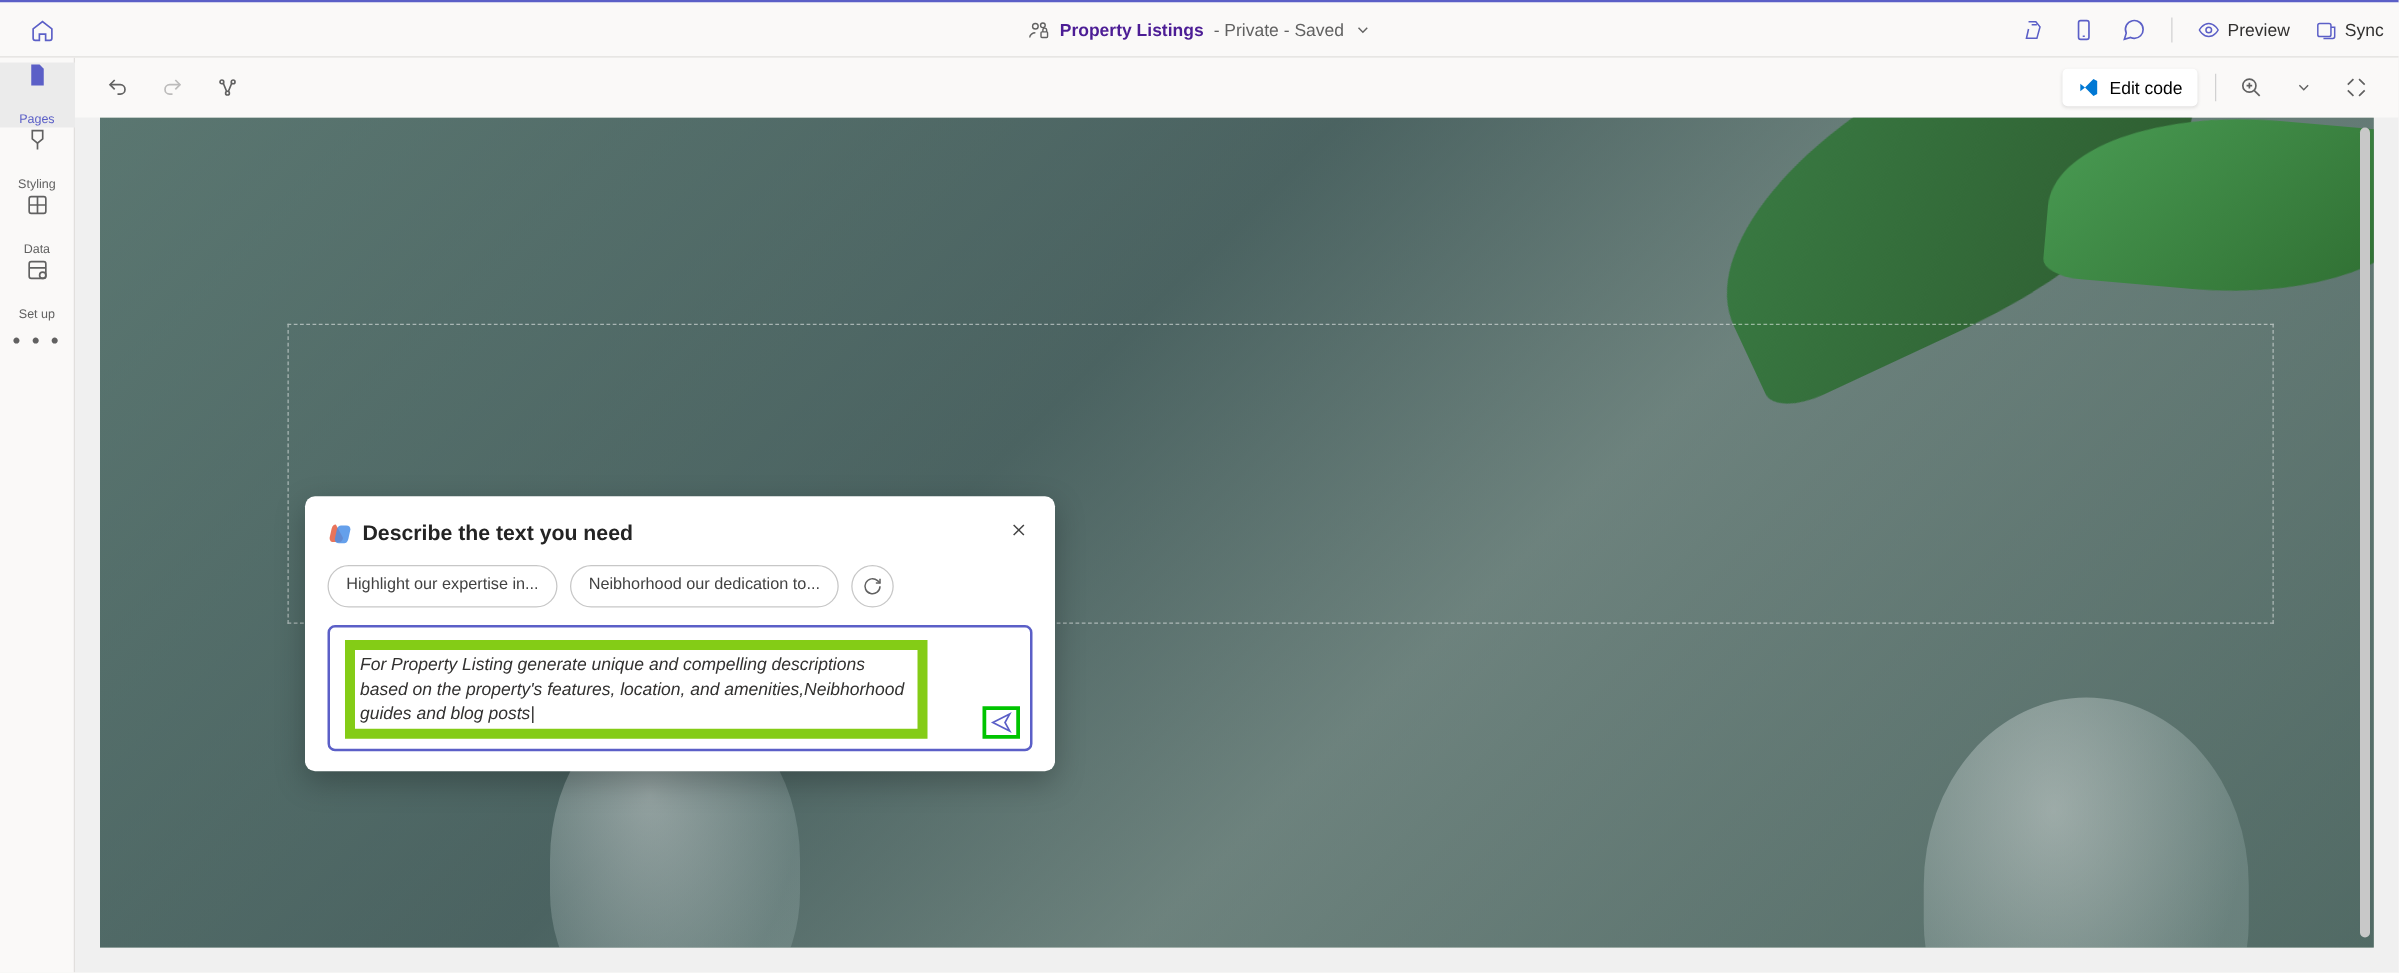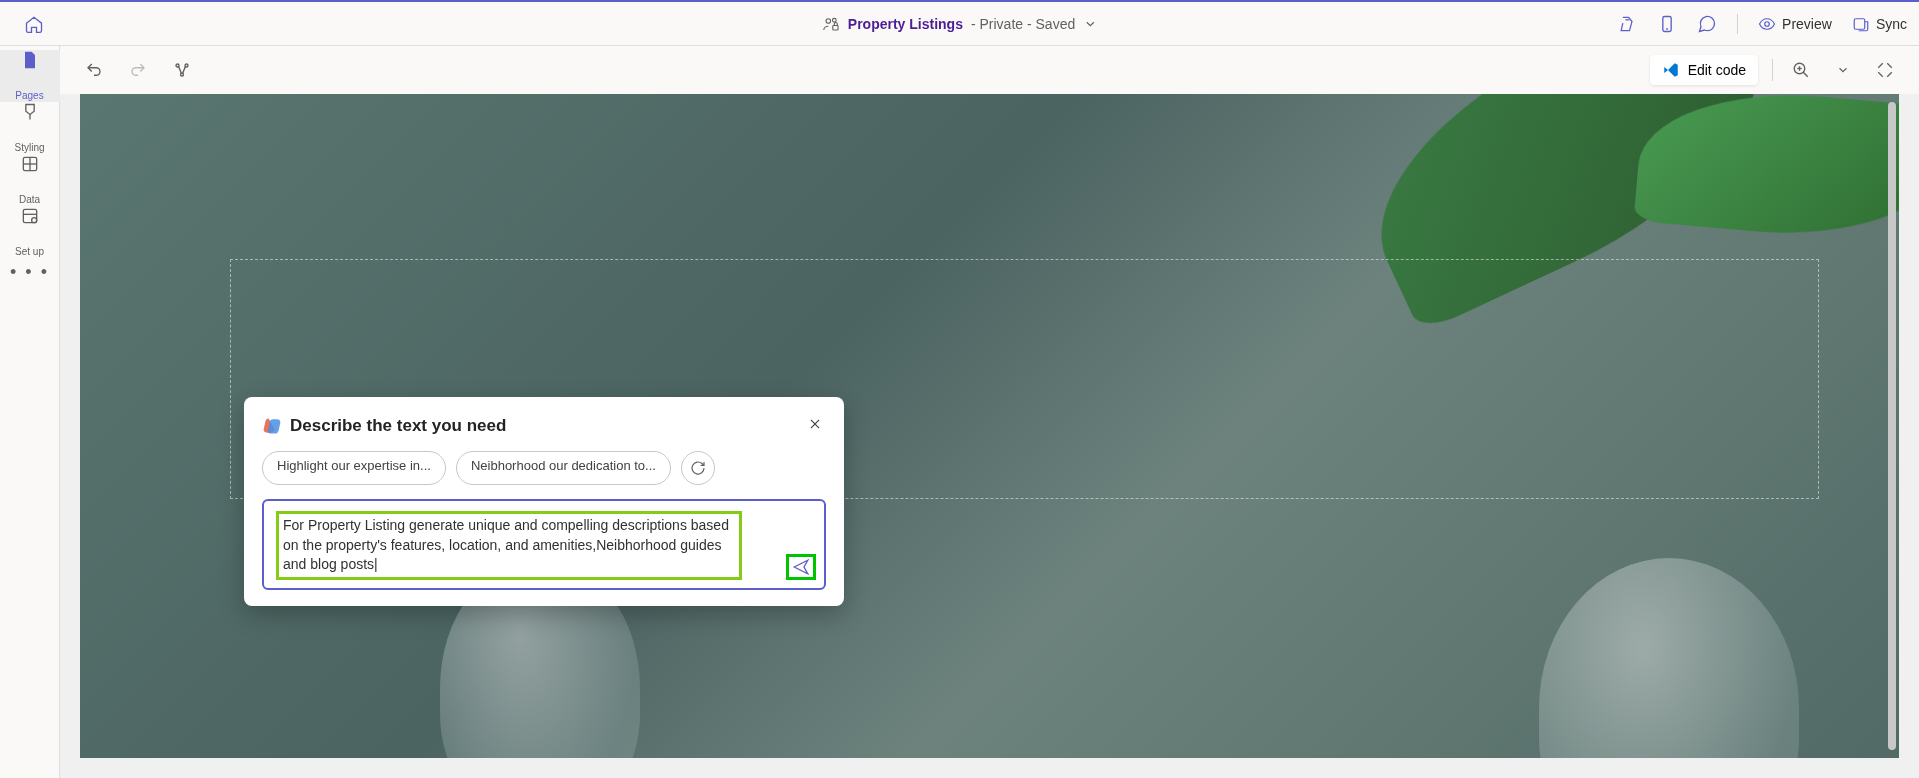--- a/index.html
+++ b/index.html
@@ -83,21 +83,21 @@
     .copilot-icon{ width:20px; height:20px; }
     .close-x { cursor:pointer; color:#424242; font-size:16px; padding:2px 4px; }
     .chips { display:flex; flex-wrap:wrap; gap:10px; margin-bottom:14px; }
     .chip {
       border:1px solid #c7c7c7; border-radius:18px; padding:6px 14px; font-size:13px; color:#424242; cursor:pointer; background:#fff;
     }
     .chip.icon-only{ width:34px; height:34px; padding:0; display:flex; align-items:center; justify-content:center; border-radius:50%; }
     .prompt-box {
       border:2px solid #5b5fc7; border-radius:6px; padding:10px 12px 8px 12px; position:relative;
     }
-    .prompt-text-wrap{ border:3px solid #84cc16; padding:2px 4px; margin-right:70px; }
+    .prompt-text-wrap{ border:8px solid #84cc16; padding:2px 4px; margin-right:70px;font-style:italic; }
     .prompt-text { font-size:14px; color:#323130; line-height:1.4; }
     .cursor-caret::after{ content:"|"; color:#323130; }
     .send-btn {
       position:absolute; right:8px; bottom:8px; width:30px; height:26px; border:3px solid #00c400;
       display:flex; align-items:center; justify-content:center; cursor:pointer; background:#fff;
     }
     .send-btn svg{ color:#5b5fc7; }
 
     .right-scroll { position:absolute; right:3px; top:8px; bottom:8px; width:8px; background:#c8c8c8; border-radius:4px; }
   </style>

